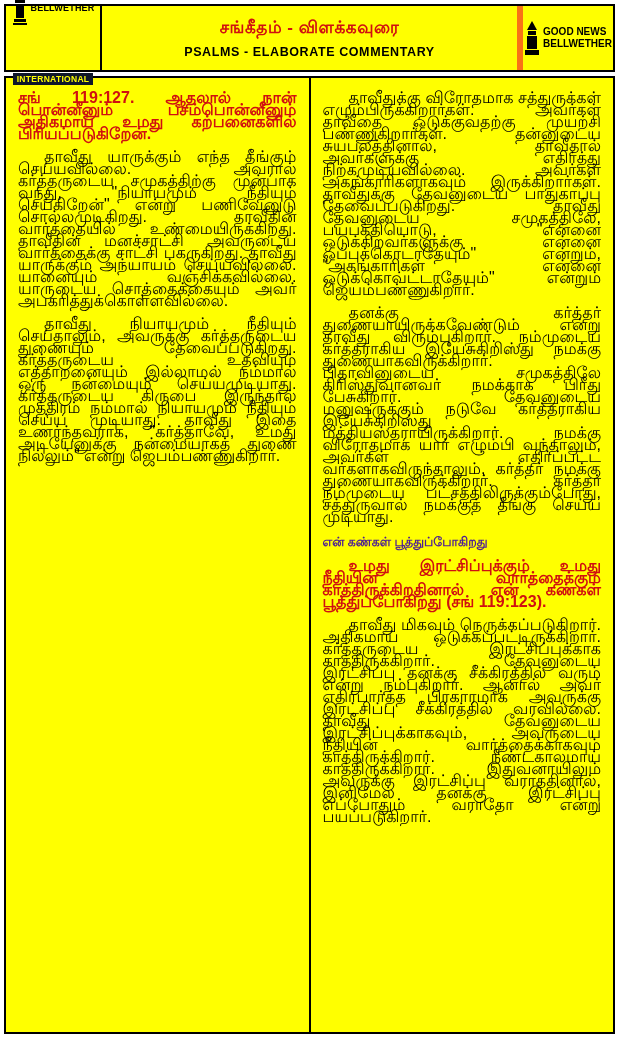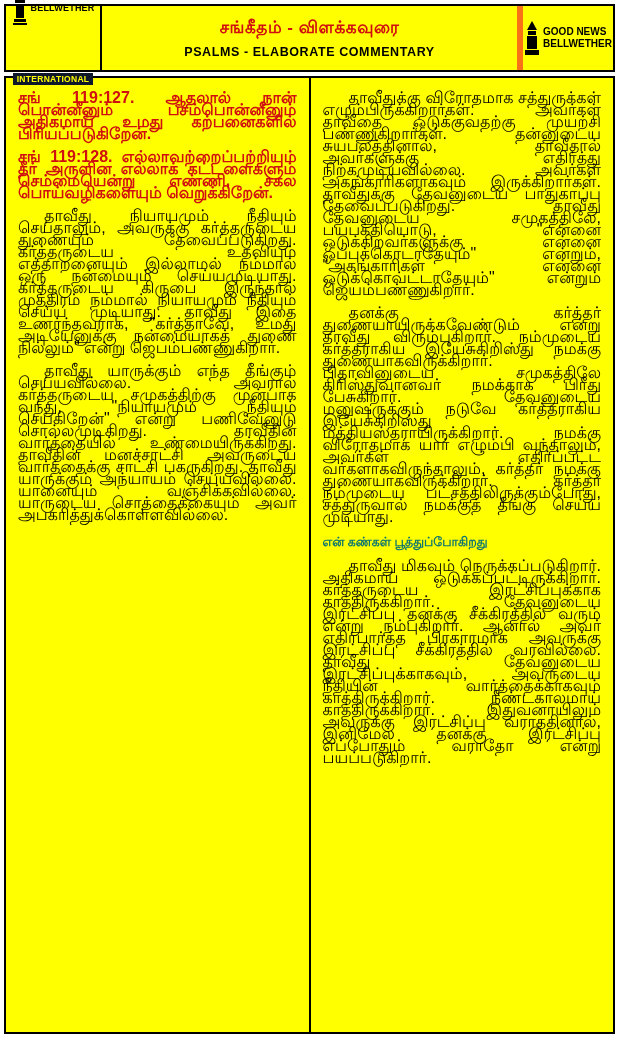--- a/index.html
+++ b/index.html
@@ -130,21 +130,21 @@
     text-indent: 0;
   }
   p.para.redbold {
     font-weight: bold;
     color: #d01010;
   }
   h2.subhead {
     margin: 6px 0 9px 0;
     font-size: 12.5px;
     font-weight: bold;
-    color: #0f766e;
+    color: #4c1d95;
     line-height: 17px;
     text-align: left;
   }
 </style>
 </head>
 <body>
 
 <div class="page">
 
   <div class="header">
@@ -182,26 +182,26 @@
         </div>
       </div>
     </div>
 
   </div>
 
   <div class="body-frame">
 
     <div class="column left">
       <p class="para redbold noindent">சங் 119:127. ஆதலால் நான் பொன்னீனும் பசம்பொன்னீனும் அதிகமாய் உமது கற்பனைகளில் பிரியப்படுகிறேன்.</p>
-      <p class="para redbold noindent">சங் 119:128. எல்லாவற்றைப்பற்றியும் தீர் அருளின எல்லாக் கட்டளைகளும் செம்மையென்று எண்ணி, சகல பொய்வழிகளையும் வெறுக்கிறேன்.</p>
+      <p class="para">தாவீது யாருக்கும் எந்த தீங்கும் செய்யவில்லை. அவரால் கர்த்தருடைய சமுகத்திற்கு முன்பாக வந்து, "நியாயமும் நீதியும் செய்கிறேன்" என்று பணிவேனுடு சொல்லமுடிகிறது. தாவீதின் வார்த்தையில் உண்மையிருக்கிறது. தாவீதின் மனச்சாட்சி அவருடைய வார்த்தைக்கு சாட்சி பகருகிறது. தாவீது யாருக்கும் அந்யாயம் செய்யவில்லை. யானையும் வஞ்சிக்கவில்லை. யாருடைய சொத்தைக்கையும் அவர் அபகரித்துக்கொள்ளவில்லை.</p>
       <p class="para">தாவீது நியாயமும் நீதியும் செய்தாலும், அவருக்கு கர்த்தருடைய துணையும் தேவைப்படுகிறது. கர்த்தருடைய உதவியும் எத்தாறனையும் இல்லாமல் நம்மால் ஒரு நன்மையும் செய்யமுடியாது. கர்த்தருடைய கிருபை இருந்தால் முத்திரம் நம்மால் நியாயமும் நீதியும் செய்ய முடியாது. தாவீது இதை உணர்ந்தவராக, "கர்த்தாவே, உமது அடியேனுக்கு நன்மையாகத் துணை நில்லும்" என்று ஜெபம்பண்ணுகிறார்.</p>
-      <p class="para">தாவீது யாருக்கும் எந்த தீங்கும் செய்யவில்லை. அவரால் கர்த்தருடைய சமுகத்திற்கு முன்பாக வந்து, "நியாயமும் நீதியும் செய்கிறேன்" என்று பணிவேனுடு சொல்லமுடிகிறது. தாவீதின் வார்த்தையில் உண்மையிருக்கிறது. தாவீதின் மனச்சாட்சி அவருடைய வார்த்தைக்கு சாட்சி பகருகிறது. தாவீது யாருக்கும் அந்யாயம் செய்யவில்லை. யானையும் வஞ்சிக்கவில்லை. யாருடைய சொத்தைக்கையும் அவர் அபகரித்துக்கொள்ளவில்லை.</p>
     </div>
 
     <div class="column right">
       <p class="para">தாவீதுக்கு விரோதமாக சத்துருக்கள் எழும்பிருக்கிறார்கள். அவர்கள் தாவீதை ஒடுக்குவதற்கு முயற்சி பண்ணுகிறார்கள். தன்னுடைய சுயபலத்தினால், தாவீதால் அவர்களுக்கு எதிர்த்து நிற்கமுடியவில்லை. அவர்கள் அகங்காரிகளாகவும் இருக்கிறார்கள். தாவீதுக்கு தேவனுடைய பாதுகாப்பு தேவைப்படுகிறது. தாவீது தேவனுடைய சமுகத்திலே, பயபக்தியொடு, "என்னை ஒடுக்கிறவர்களுக்கு என்னை ஒப்புக்கொடாதேயும்" என்றும், "அகங்காரிகள் என்னை ஒடுக்கொவ்ட்டாதேயும்" என்றும் ஜெயம்பண்ணுகிறார்.</p>
       <p class="para">தனக்கு கர்த்தர் துணையாயிருக்கவேண்டும் என்று தாவீது விரும்புகிறார். நம்முடைய கர்த்தராகிய இயேசுகிறிஸ்து நமக்கு துணையாகவிருக்கிறார். பிதாவினுடைய சமுகத்திலே கிரிஸ்துவானவர் நமக்காக பிரீது பேசுகிறார். தேவனுடைய மனுஷருக்கும் நடுவே கர்த்தராகிய இயேசுகிறிஸ்து மத்தியஸ்தராயிருக்கிறார். நமக்கு விரோதமாக யார் எழும்பி வந்தாலும், அவர்கள் எதிர்ப்பட்ட வர்களாகவிருந்தாலும், கர்த்தர் நமக்கு துணையாகவிருக்கிறார். கர்த்தர் நம்முடைய பட்சத்திலிருக்கும்போது, சத்துருவால் நமக்குத் தீங்கு செய்ய முடியாது.</p>
       <h2 class="subhead">என் கண்கள் பூத்துப்போகிறது</h2>
+      <p class="para redbold">உமது இரட்சிப்புக்கும் உமது நீதியின் வார்த்தைக்கும் காத்திருக்கிறதினால் என் கண்கள் பூத்துப்போகிறது (சங் 119:123).</p>
       <p class="para">தாவீது மிகவும் நெருக்கப்படுகிறார். அதிகமாய் ஒடுக்கப்பட்டிருக்கிறார். கர்த்தருடைய இரட்சிப்புக்காக காத்திருக்கிறார். தேவனுடைய இரட்சிப்பு தனக்கு சீக்கிரத்தில் வரும் என்று நம்புகிறார். ஆனால் அவர் எதிர்பார்த்த பிரகாரமாக அவருக்கு இரட்சிப்பு சீக்கிரத்தில் வரவில்லை. தாவீது தேவனுடைய இரட்சிப்புக்காகவும், அவருடைய நீதியின் வார்த்தைக்காகவும் காத்திருக்கிறார். நீண்டகாலமாய் காத்திருக்கிறார். இதுவனாயிலும் அவருக்கு இரட்சிப்பு வராததினால், இனிமேல் தனக்கு இரட்சிப்பு எப்போதும் வராதோ என்று பயப்படுகிறார்.</p>
     </div>
 
   </div>
 </div>
 
 </body></html>

